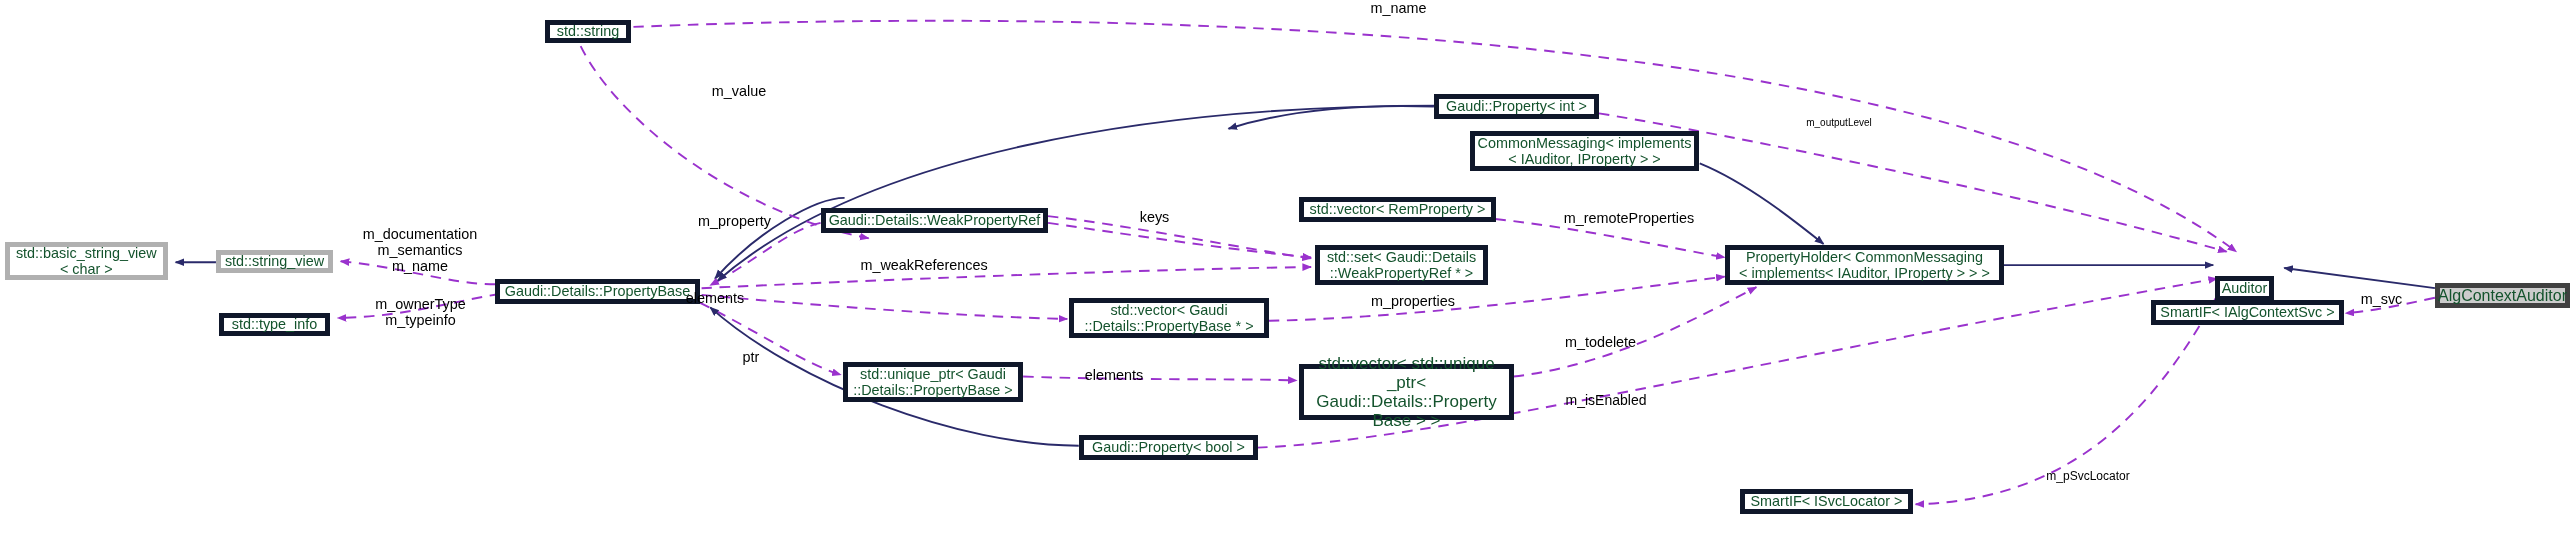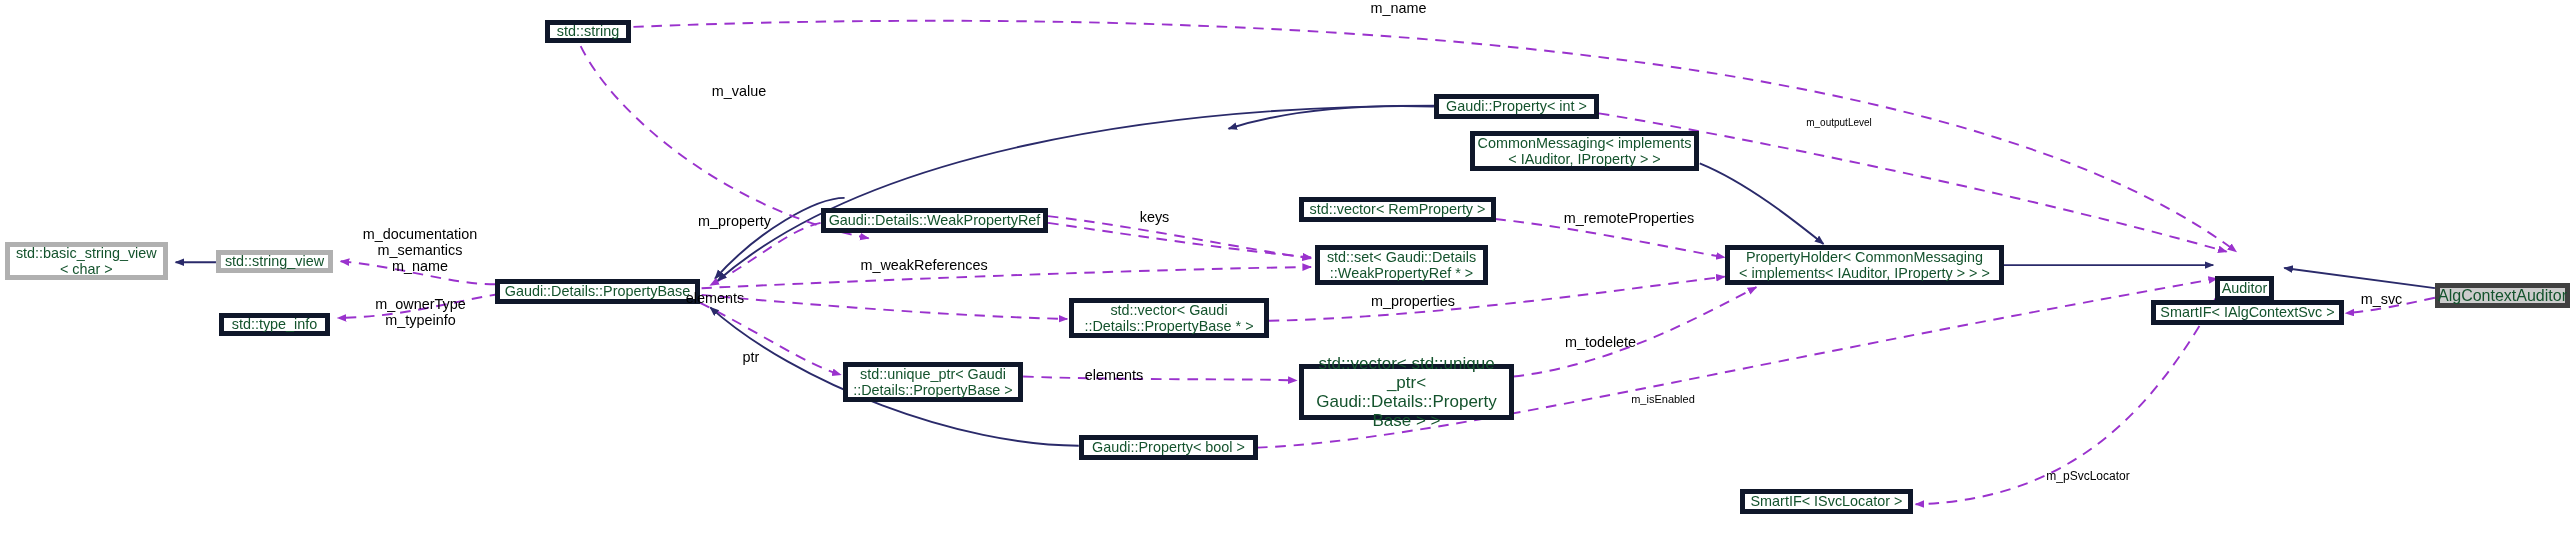--- a/index.html
+++ b/index.html
@@ -96,18 +96,18 @@
 m_typeinfo</div>
       <div class="edge-label" style="left: 672px; top: 213px; width: 125px; font-size: 14.4px;">m_property</div>
       <div class="edge-label" style="left: 1121px; top: 209px; width: 67px; font-size: 14.4px;">keys</div>
       <div class="edge-label" style="left: 1538px; top: 210px; width: 182px; font-size: 14.4px;">m_remoteProperties</div>
       <div class="edge-label" style="left: 833px; top: 257px; width: 182px; font-size: 14.4px;">m_weakReferences</div>
       <div class="edge-label" style="left: 662px; top: 290px; width: 106px; font-size: 14.4px;">elements</div>
       <div class="edge-label" style="left: 1346px; top: 293px; width: 134px; font-size: 14.4px;">m_properties</div>
       <div class="edge-label" style="left: 727px; top: 349px; width: 48px; font-size: 14.4px;">ptr</div>
       <div class="edge-label" style="left: 1061px; top: 367px; width: 106px; font-size: 14.4px;">elements</div>
       <div class="edge-label" style="left: 1538px; top: 334px; width: 125px; font-size: 14.4px;">m_todelete</div>
-      <div class="edge-label" style="left: 1596px; top: 393px; width: 134px; font-size: 11px;">m_isEnabled</div>
+      <div class="edge-label" style="left: 1539px; top: 393px; width: 134px; font-size: 14px;">m_isEnabled</div>
       <div class="edge-label" style="left: 2343px; top: 291px; width: 77px; font-size: 14.4px;">m_svc</div>
       <div class="edge-label" style="left: 2011px; top: 470px; width: 154px; font-size: 12px;">m_pSvcLocator</div>
     </div>
 </div>
 
 
 </body></html>

